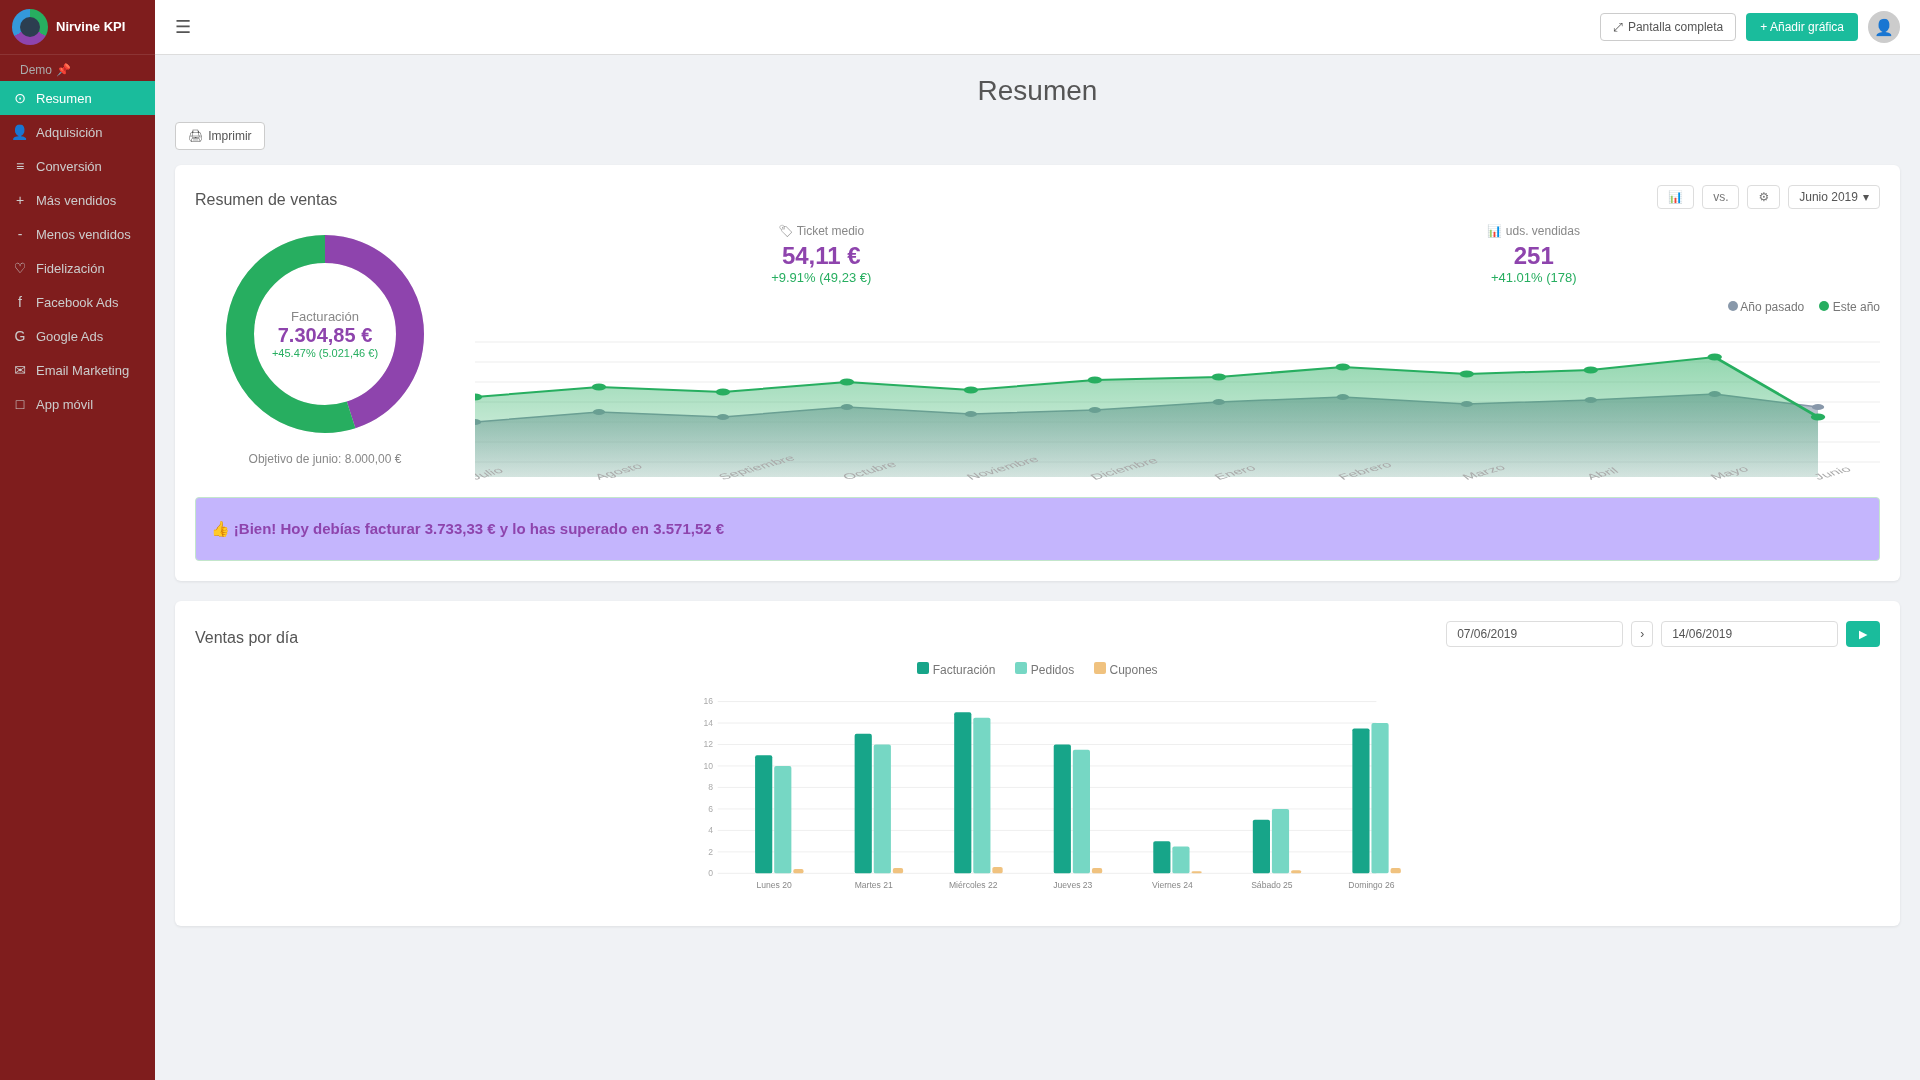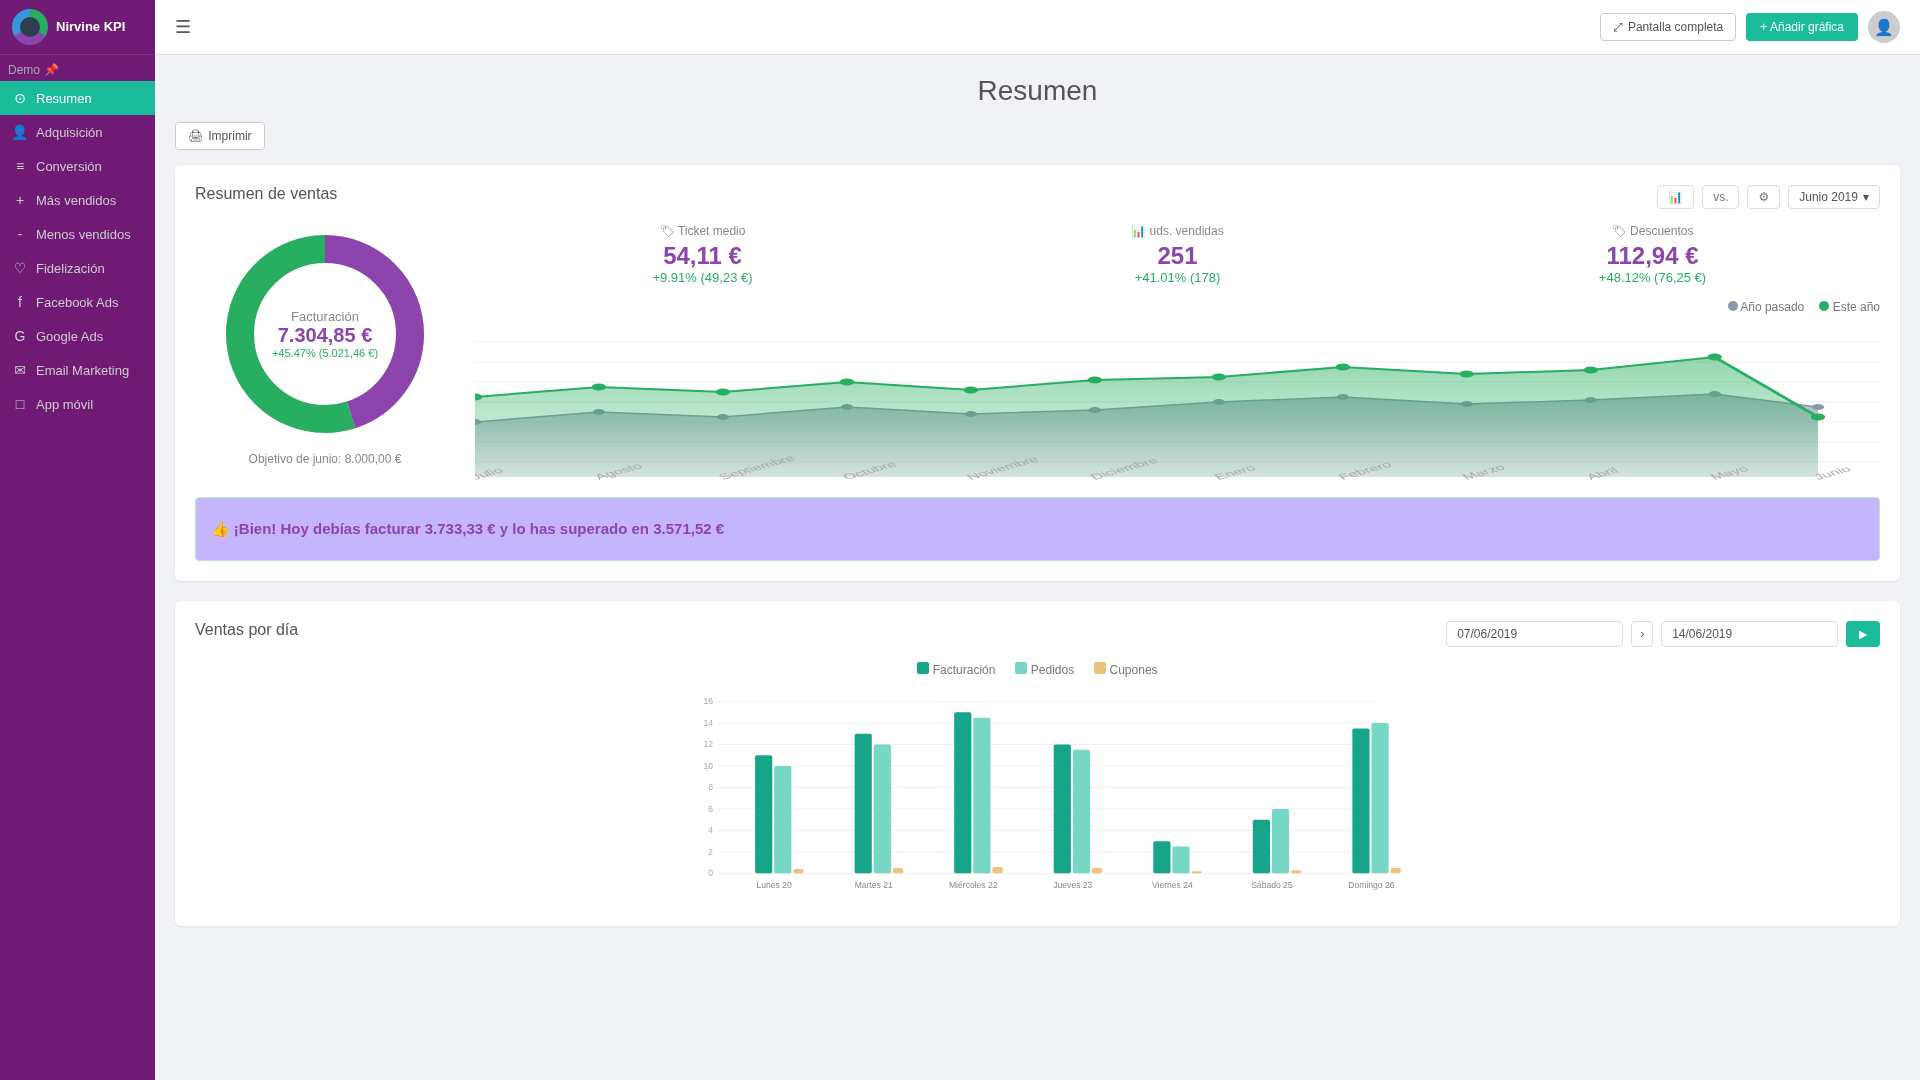--- a/index.html
+++ b/index.html
@@ -1,21 +1,21 @@
 <!DOCTYPE html>
 <html><head>
   <meta charset="utf-8">
   <style>
     * { box-sizing: border-box; margin: 0; padding: 0; }
     body { font-family: 'Segoe UI', Arial, sans-serif; background: #f0f2f5; display: flex; height: 1080px; overflow: hidden; }
 
     
     .sidebar {
       width: 155px;
-      background: #701a75;
+      background: #7f1d1d;
       color: #fff;
       display: flex;
       flex-direction: column;
       flex-shrink: 0;
       height: 100%;
     }
     .sidebar-header {
       display: flex;
       align-items: center;
       padding: 10px 12px;
@@ -27,21 +27,21 @@
       border-radius: 50%;
       background: conic-gradient(#27ae60 0deg 120deg, #8e44ad 120deg 240deg, #3498db 240deg 360deg);
       display: flex; align-items: center; justify-content: center;
       margin-right: 8px; flex-shrink: 0;
     }
     .logo-inner {
       width: 20px; height: 20px; border-radius: 50%; background: #2c3e50;
     }
     .sidebar-title { font-size: 13px; font-weight: 600; line-height: 1.2; }
     .demo-section {
-      padding: 8px 8px 4px;
+      padding: 8px 20px 4px;
       font-size: 12px;
       color: #aaa;
       display: flex; align-items: flex-start; gap: 4px;
     }
     .nav-item {
       display: flex; align-items: center; gap: 8px;
       padding: 9px 12px;
       font-size: 13px;
       color: #ccc;
       cursor: pointer;
@@ -110,21 +110,21 @@
 
     
     .card {
       background: #fff;
       border-radius: 6px;
       padding: 20px;
       margin-bottom: 20px;
       box-shadow: 0 1px 3px rgba(0,0,0,0.08);
     }
     .card-header {
-      display: flex; align-items: flex-start; justify-content: space-between;
+      display: flex; align-items: flex-end; justify-content: space-between;
       margin-bottom: 15px;
     }
     .card-title { font-size: 16px; color: #555; font-weight: 500; }
 
     .card-controls { display: flex; align-items: center; gap: 8px; }
     .control-btn {
       background: #fff; border: 1px solid #ddd;
       padding: 4px 10px; border-radius: 4px;
       font-size: 12px; color: #777; cursor: pointer;
     }
@@ -321,25 +321,20 @@
           <div class="metrics-row" id="metrics-row">
               <div class="metric-item">
     <div class="metric-icon-label">🏷 Ticket medio</div>
     <div class="metric-value">54,11 €</div>
     <div class="metric-change">+9.91% (49,23 €)</div>
   </div>
               <div class="metric-item">
     <div class="metric-icon-label">📊 uds. vendidas</div>
     <div class="metric-value">251</div>
     <div class="metric-change">+41.01% (178)</div>
-  </div>
-              <div class="metric-item">
-    <div class="metric-icon-label">🏷 Descuentos</div>
-    <div class="metric-value">112,94 €</div>
-    <div class="metric-change">+48.12% (76,25 €)</div>
   </div>
             </div>
 
           <div class="legend">
             <span><span class="legend-dot" style="background:#8898aa;"></span>
               <span>Año pasado</span></span>
             <span><span class="legend-dot" style="background:#27ae60;"></span>
               <span>Este año</span></span>
           </div>
 

